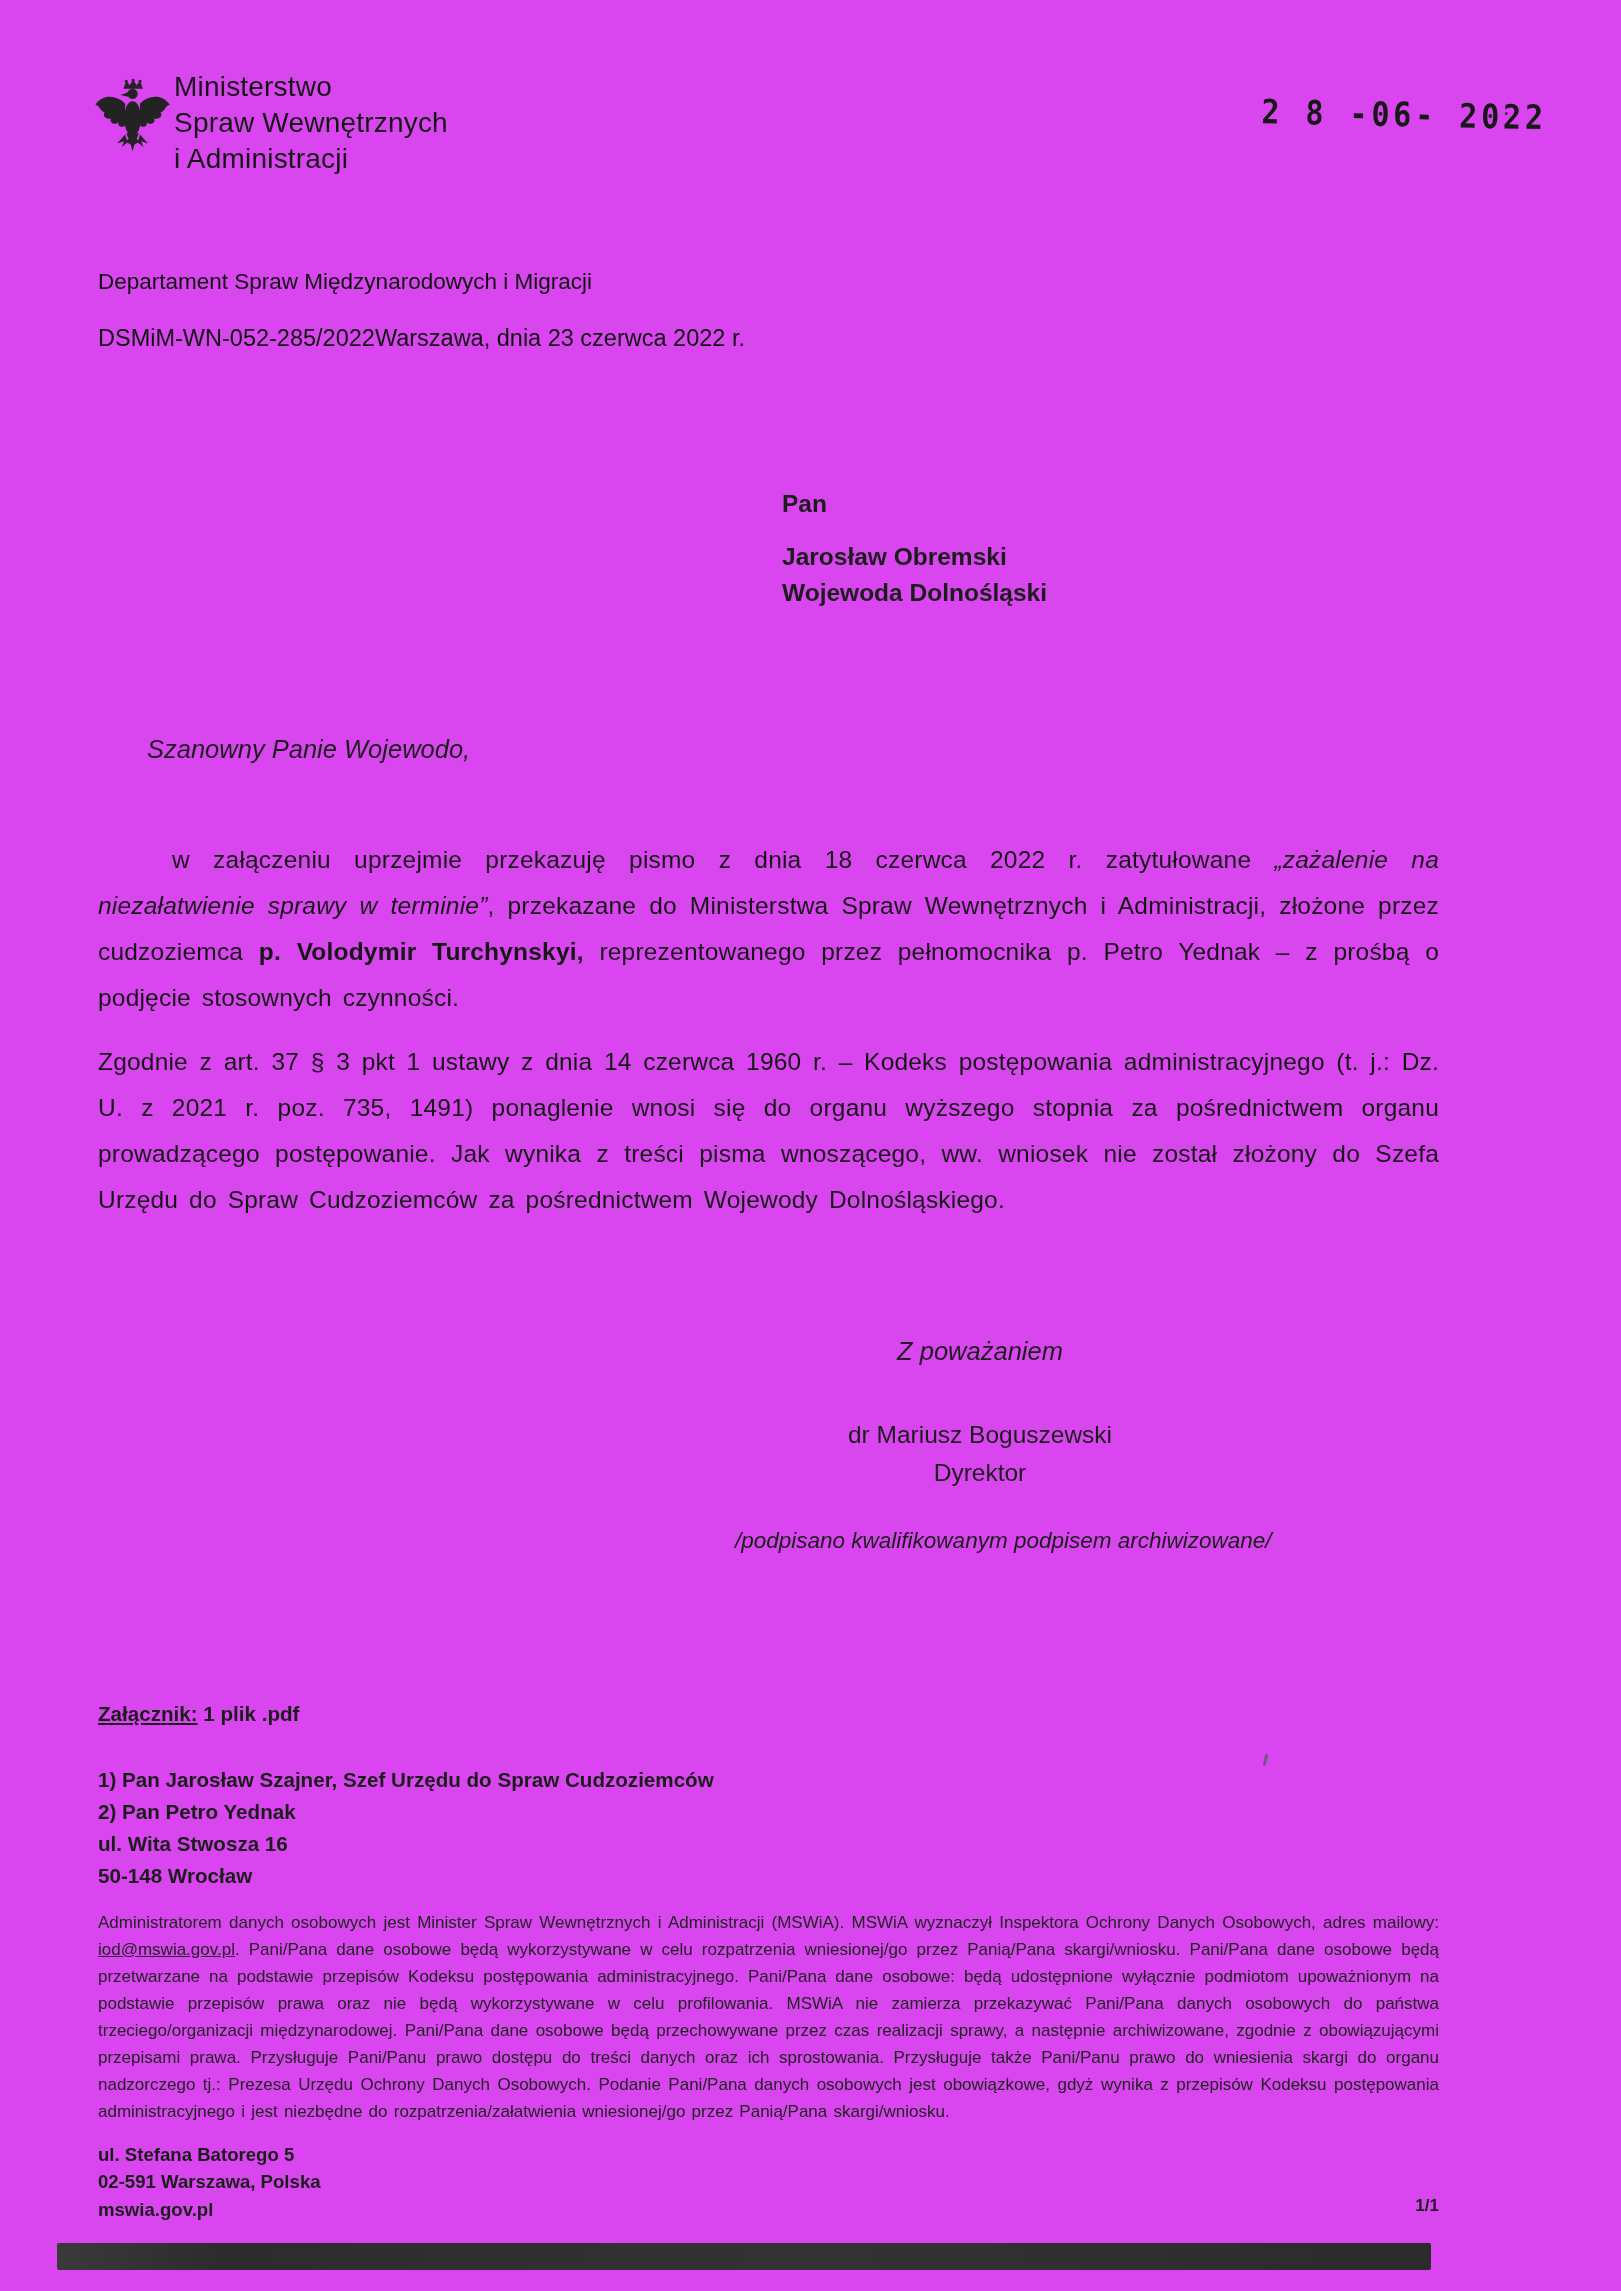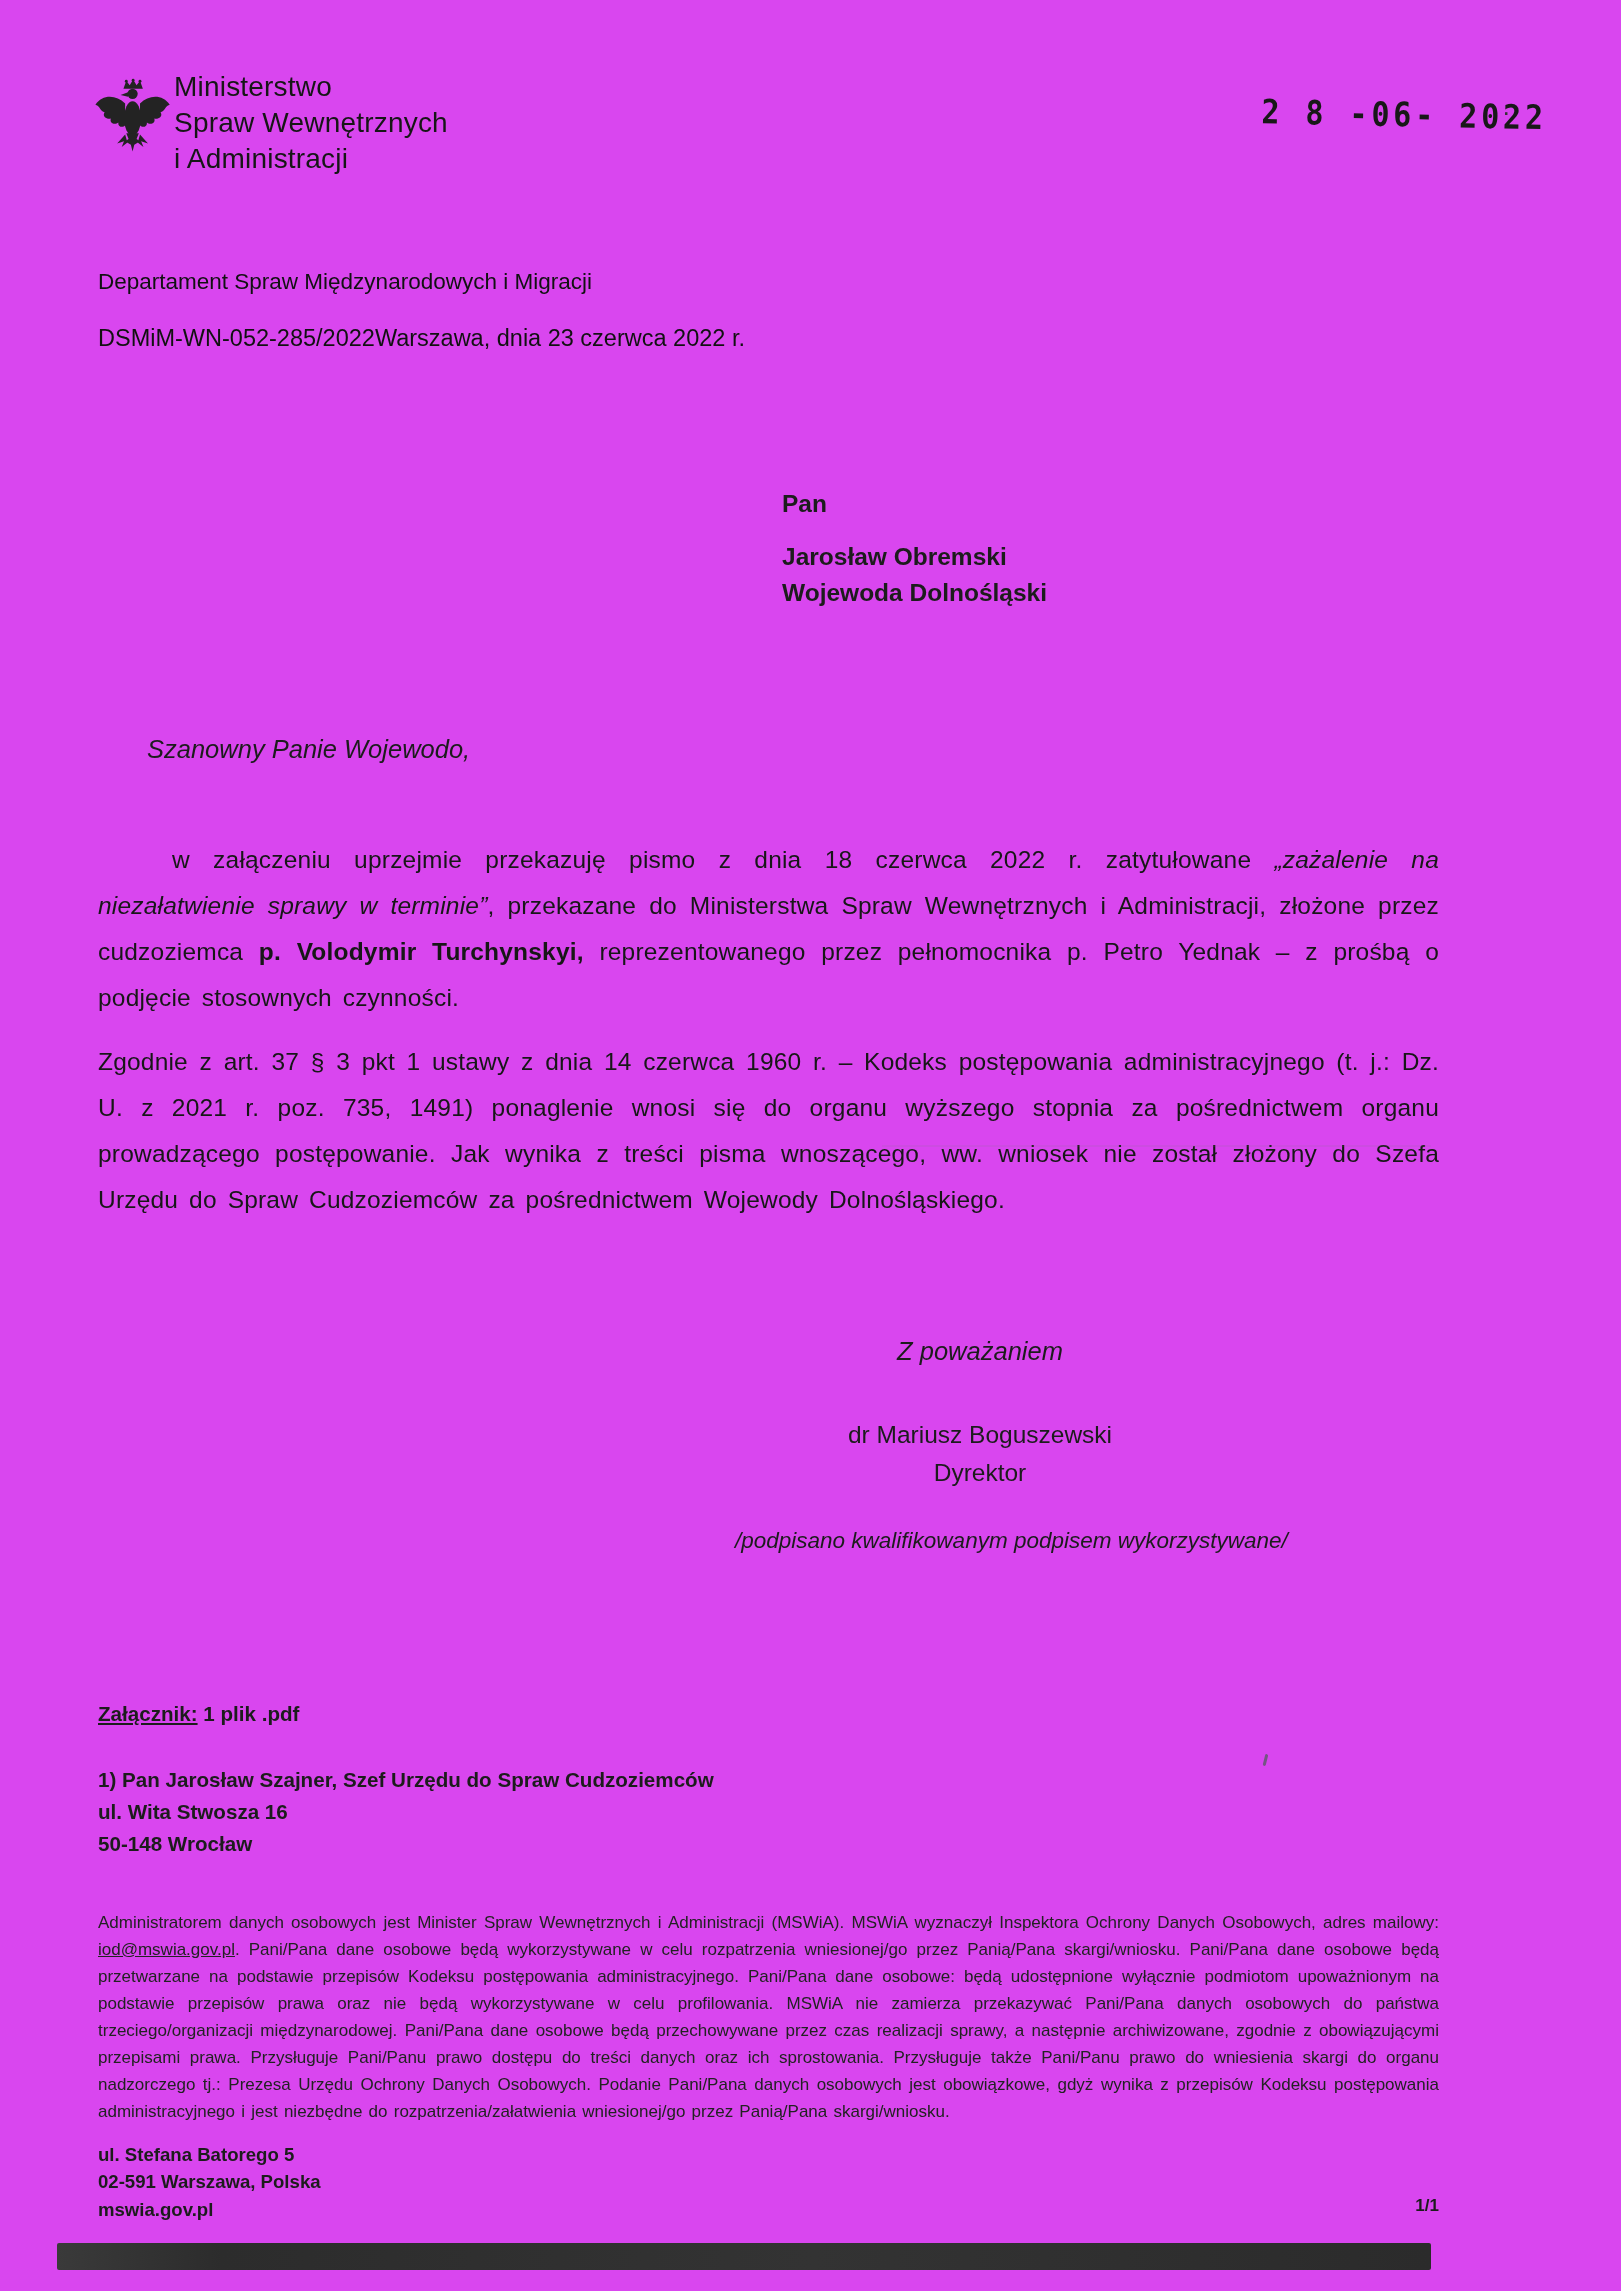--- a/index.html
+++ b/index.html
@@ -139,29 +139,30 @@
   </div>
 
   <div class="bodypara p2">Zgodnie z art. 37 § 3 pkt 1 ustawy z dnia 14 czerwca 1960 r. – Kodeks postępowania administracyjnego (t. j.: Dz. U. z 2021 r. poz. 735, 1491) ponaglenie wnosi się do organu wyższego stopnia za pośrednictwem organu prowadzącego postępowanie. Jak wynika z treści pisma wnoszącego, ww. wniosek nie został złożony do Szefa Urzędu do Spraw Cudzoziemców za pośrednictwem Wojewody Dolnośląskiego.</div>
 
   <div class="fold"></div>
 
   <div class="sigblock">
     <div class="sig-closing">Z poważaniem</div>
     <div class="sig-name">dr Mariusz Boguszewski</div>
     <div class="sig-title">Dyrektor</div>
-    <div class="sig-note">/podpisano kwalifikowanym podpisem wykorzystywane/</div>
+    <div class="sig-note">/podpisano kwalifikowanym podpisem archiwizowane/</div>
   </div>
 
   <div class="attachment">
     <span class="ul">Załącznik:</span><span> 1 plik .pdf</span>
   </div>
 
   <div class="cc">
     <div>1) Pan Jarosław Szajner, Szef Urzędu do Spraw Cudzoziemców</div>
+    <div>2) Pan Petro Yednak</div>
     <div>ul. Wita Stwosza 16</div>
     <div>50-148 Wrocław</div>
   </div>
 
   <div class="pen-mark"></div>
 
   <div class="privacy">
     <span>Administratorem danych osobowych jest Minister Spraw Wewnętrznych i Administracji (MSWiA). MSWiA wyznaczył Inspektora Ochrony Danych Osobowych, adres mailowy: </span><span class="email">iod@mswia.gov.pl</span><span>. Pani/Pana dane osobowe będą wykorzystywane w celu rozpatrzenia wniesionej/go przez Panią/Pana skargi/wniosku. Pani/Pana dane osobowe będą przetwarzane na podstawie przepisów Kodeksu postępowania administracyjnego. Pani/Pana dane osobowe: będą udostępnione wyłącznie podmiotom upoważnionym na podstawie przepisów prawa oraz nie będą wykorzystywane w celu profilowania. MSWiA nie zamierza przekazywać Pani/Pana danych osobowych do państwa trzeciego/organizacji międzynarodowej. Pani/Pana dane osobowe będą przechowywane przez czas realizacji sprawy, a następnie archiwizowane, zgodnie z obowiązującymi przepisami prawa. Przysługuje Pani/Panu prawo dostępu do treści danych oraz ich sprostowania. Przysługuje także Pani/Panu prawo do wniesienia skargi do organu nadzorczego tj.: Prezesa Urzędu Ochrony Danych Osobowych. Podanie Pani/Pana danych osobowych jest obowiązkowe, gdyż wynika z przepisów Kodeksu postępowania administracyjnego i jest niezbędne do rozpatrzenia/załatwienia wniesionej/go przez Panią/Pana skargi/wniosku.</span>
   </div>
 

